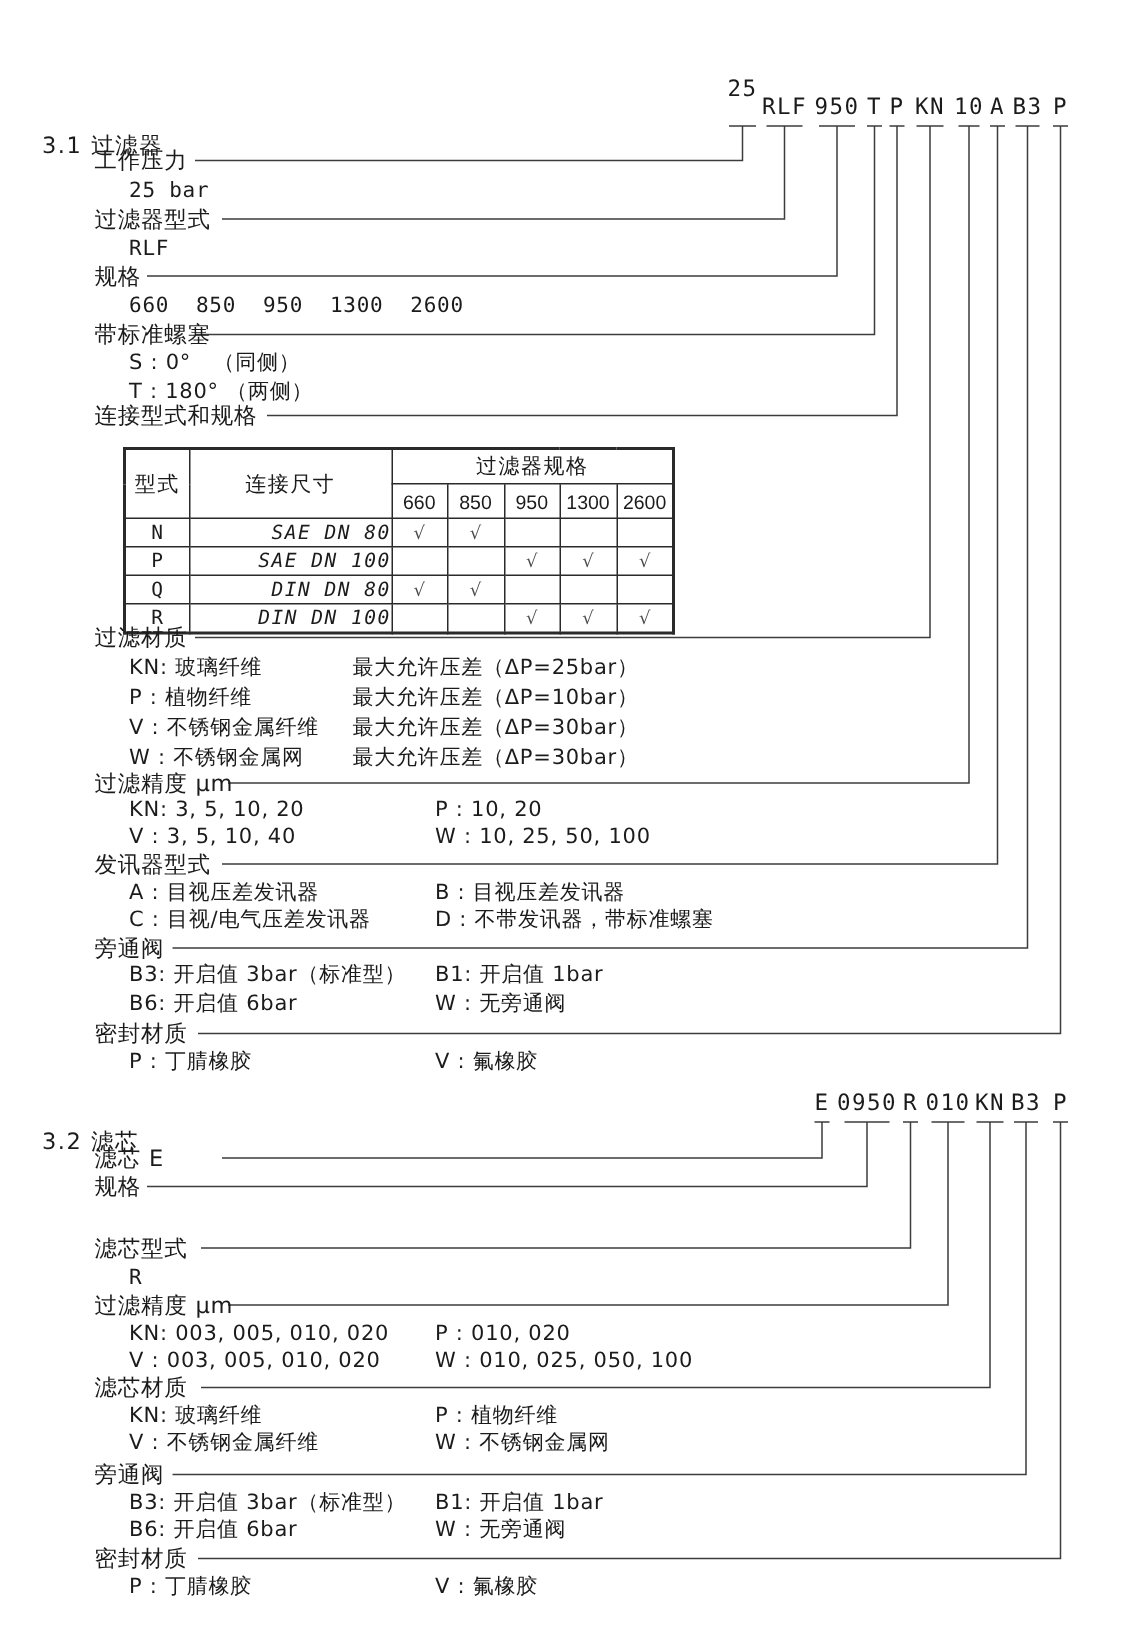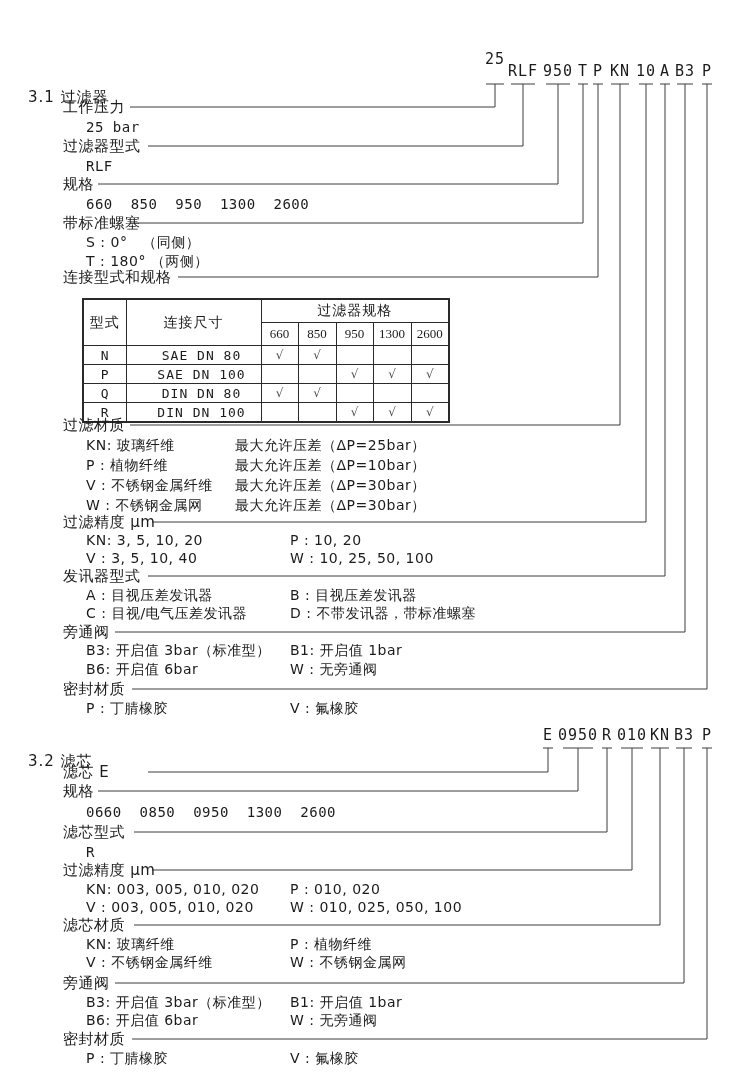--- a/index.html
+++ b/index.html
@@ -18,23 +18,23 @@
   table.conn{
     position:absolute;left:82px;top:298px;border-collapse:collapse;table-layout:fixed;
     font-size:13px;color:#1b1b1b;
   }
   table.conn td,table.conn th{
     border:1px solid #2a2a2a;padding:0;text-align:center;font-weight:normal;
     height:18px;overflow:hidden;
   }
   table.conn{border:2px solid #2a2a2a;}
   table.conn .hdr{height:22px;font-size:14px;letter-spacing:1px;}
-  table.conn .szhdr{height:22px;font-family:Liberation Serif, serif;font-size:13px;}
+  table.conn .szhdr{height:22px;font-family:Liberation Sans, sans-serif;font-size:13px;}
   table.conn .typ{font-family:"DejaVu Sans Mono",monospace;}
-  table.conn .cn{text-align:center;padding-left:16px;font-family:"DejaVu Sans Mono",monospace;letter-spacing:1px;}
+  table.conn .cn{text-align:right;padding-left:16px;font-family:"DejaVu Sans Mono",monospace;letter-spacing:1px;font-style:italic;}
   table.conn .chk{color:#4a4a4a;font-size:12px;}
 </style>
 </head>
 <body>
 
 <div class="canvas">
 
   <svg class="lines" width="750" height="1084" viewBox="0 0 750 1084">
     <g stroke="#3c3c3c" stroke-width="1" fill="none">
       <path d="M486 84 H504 M495 84 V107 H130"></path>
@@ -181,21 +181,20 @@
   <span class="t code" style="left:548px;top:728px">E</span>
   <span class="t code" style="left:578px;top:728px">0950</span>
   <span class="t code" style="left:607px;top:728px">R</span>
   <span class="t code" style="left:632px;top:728px">010</span>
   <span class="t code" style="left:660px;top:728px">KN</span>
   <span class="t code" style="left:684px;top:728px">B3</span>
   <span class="t code" style="left:707px;top:728px">P</span>
 
   <span class="t lbl" style="left:63px;top:765px">滤芯 E</span>
   <span class="t lbl" style="left:63px;top:784px">规格</span>
-  <span class="t sub mono" style="left:86px;top:805px">0660  0850  0950  1300  2600</span>
   <span class="t lbl" style="left:63px;top:825px">滤芯型式</span>
   <span class="t sub mono" style="left:86px;top:845px">R</span>
 
   <span class="t lbl" style="left:63px;top:863px">过滤精度 μm</span>
   <span class="t sub" style="left:86px;top:882px">KN: 003, 005, 010, 020</span>
   <span class="t sub" style="left:290px;top:882px">P : 010, 020</span>
   <span class="t sub" style="left:86px;top:900px">V : 003, 005, 010, 020</span>
   <span class="t sub" style="left:290px;top:900px">W : 010, 025, 050, 100</span>
 
   <span class="t lbl" style="left:63px;top:918px">滤芯材质</span>

